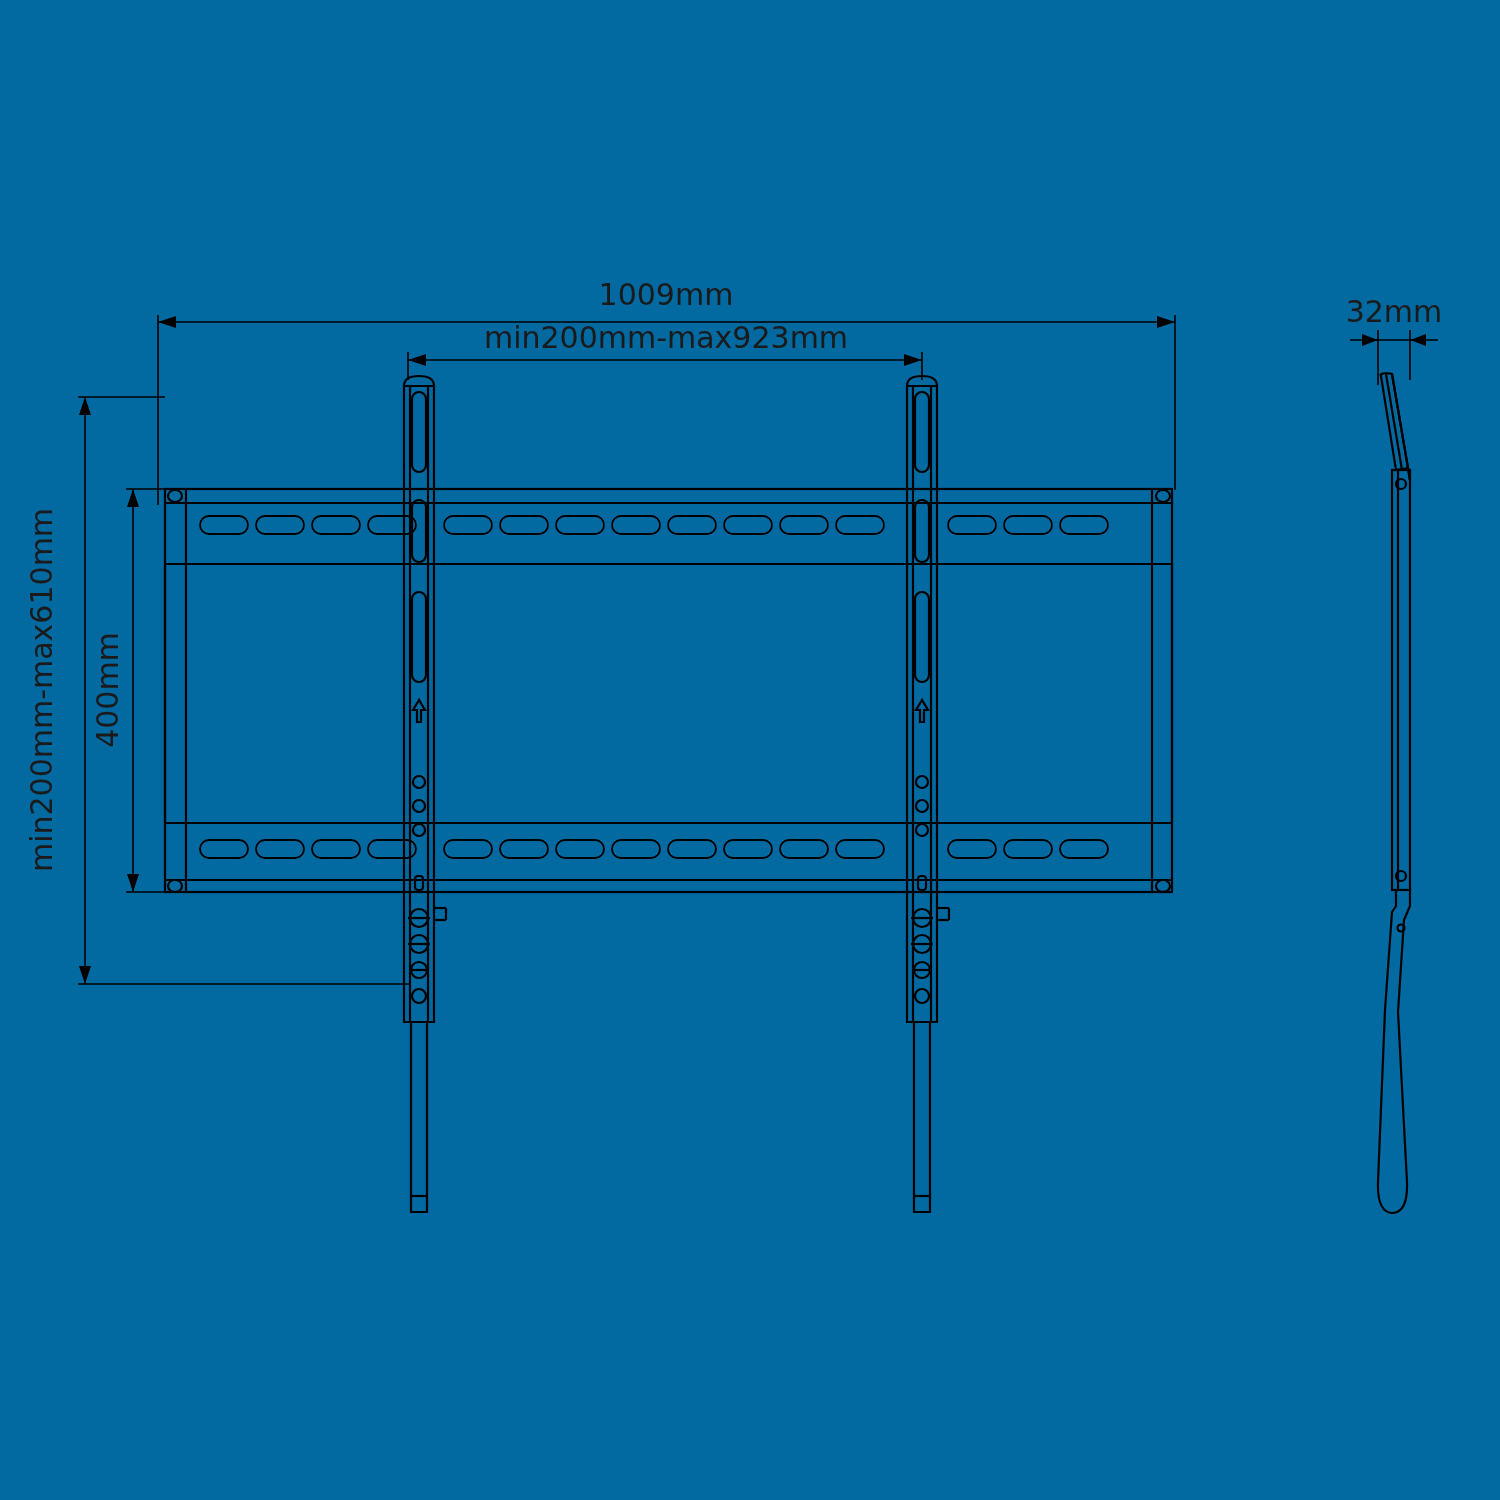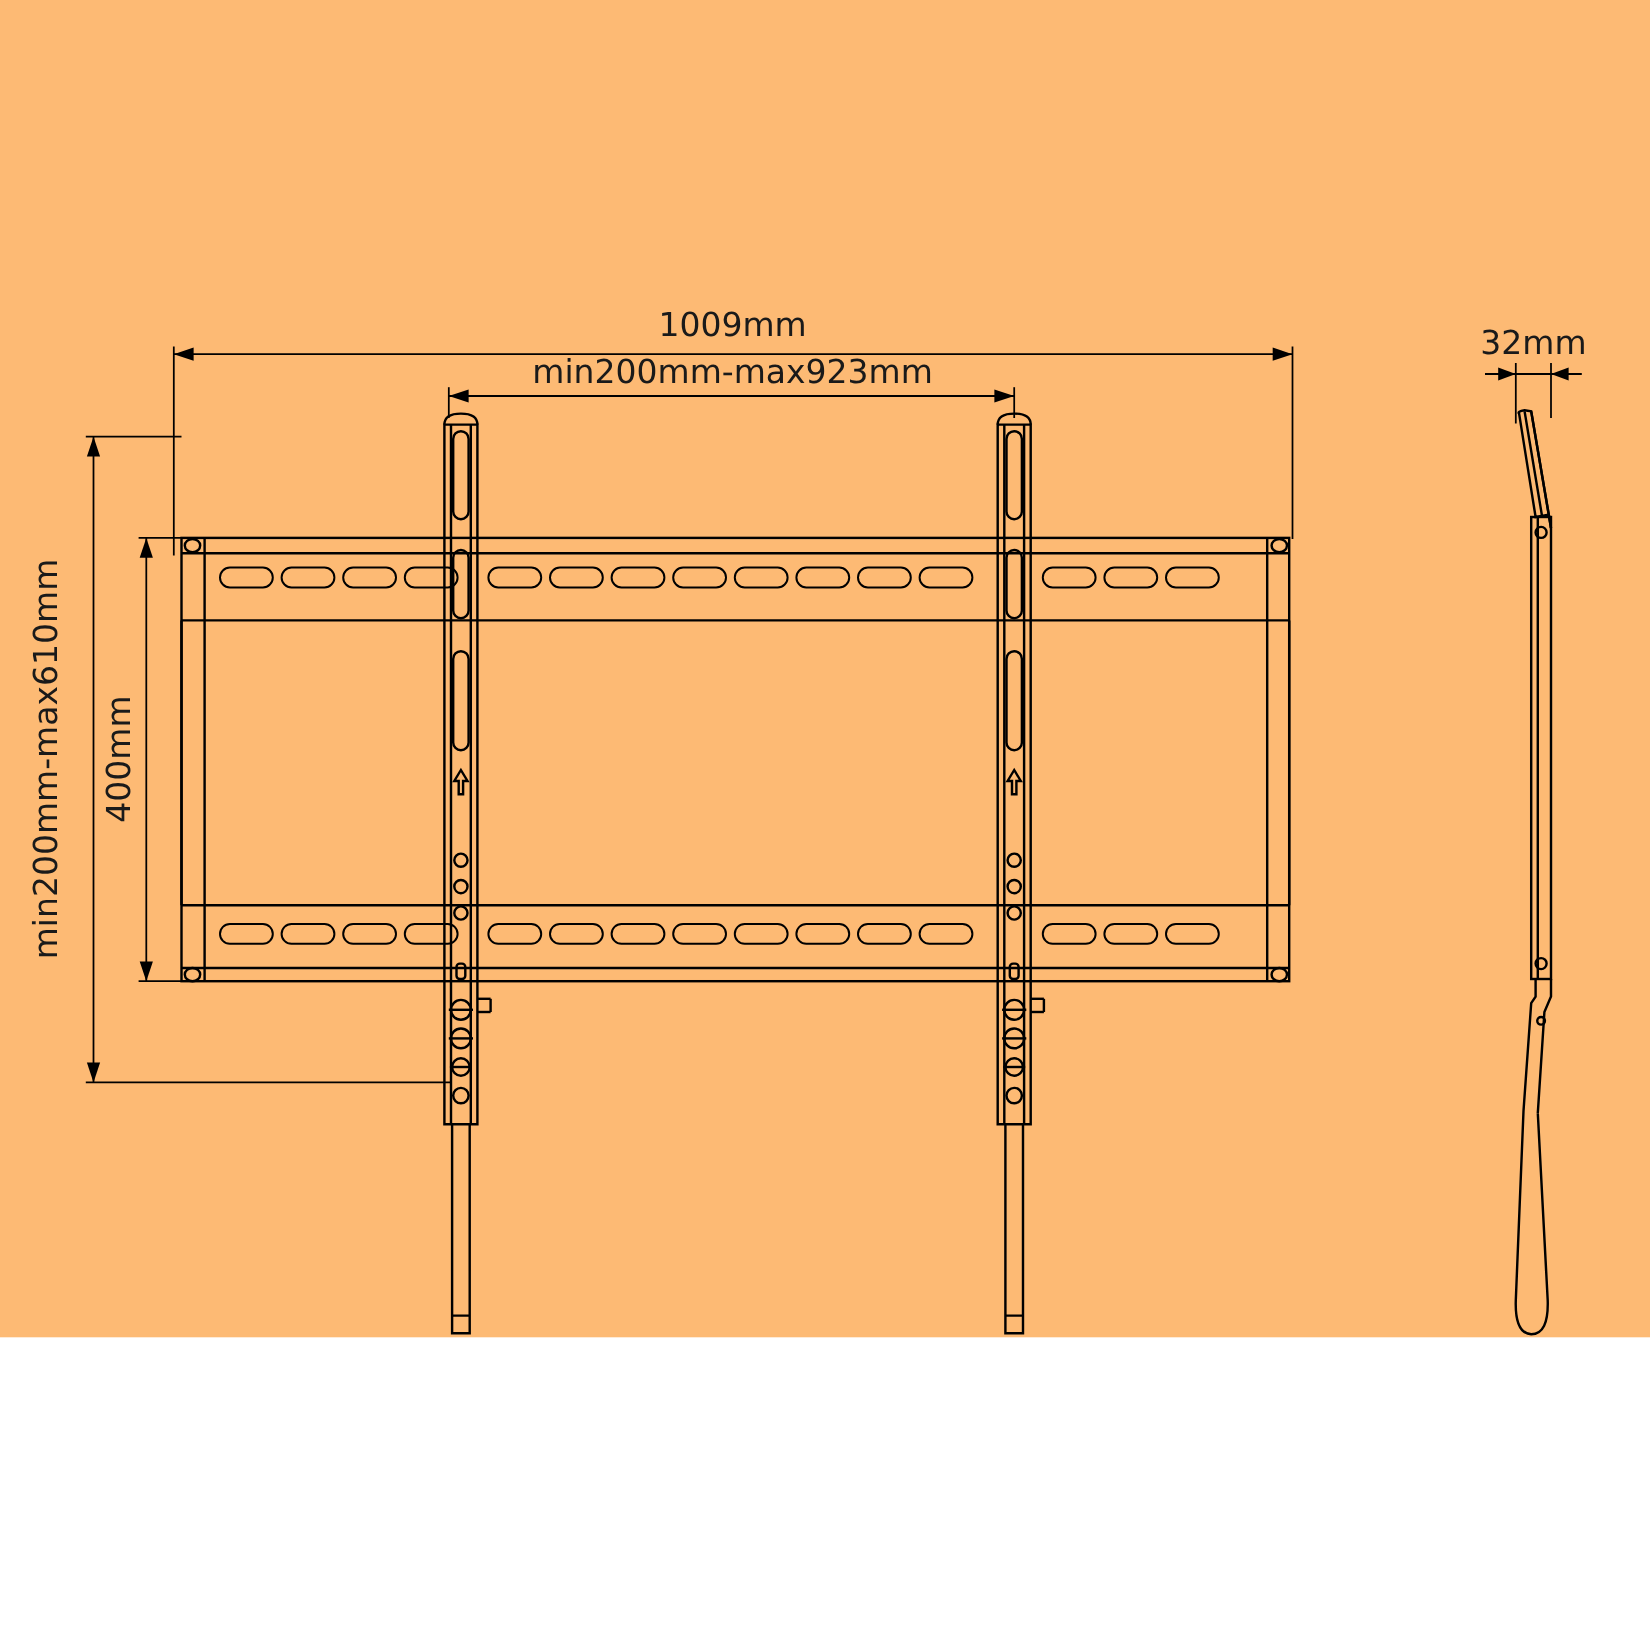--- a/index.html
+++ b/index.html
@@ -3,22 +3,22 @@
 <meta charset="utf-8">
 <style>
   html, body {
     margin: 0;
     padding: 0;
     background: #ffffff;
   }
   #stage {
     position: relative;
     width: 1500px;
-    height: 1216px;
-    background: #fdba74;
+    height: 1500px;
+    background: #0369a1;
     font-family: "DejaVu Sans", sans-serif;
     overflow: hidden;
   }
   svg { display: block; }
   .dimtext {
     font-family: "DejaVu Sans", sans-serif;
     font-size: 30px;
     fill: #1a1a1a;
   }
 </style>

